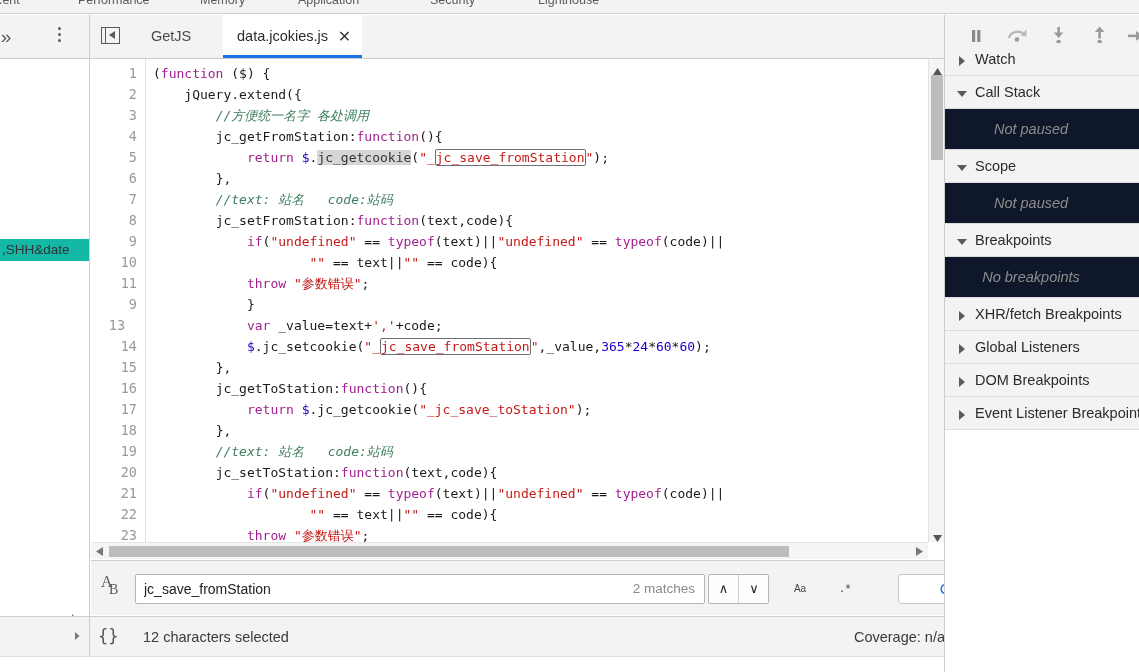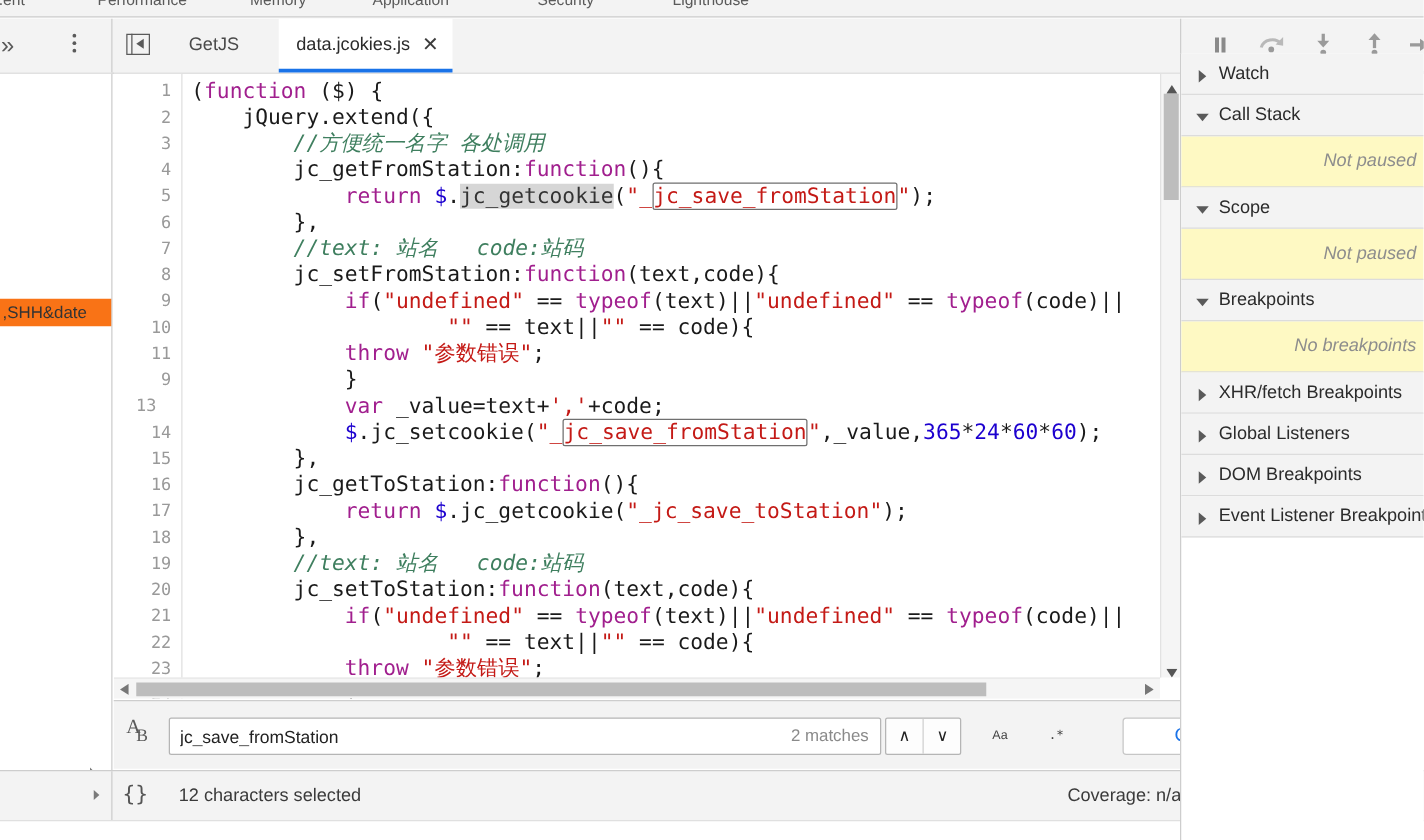--- a/index.html
+++ b/index.html
@@ -86,21 +86,21 @@
   .dbg-ic{ position:absolute; top:21px; transform:translateY(-50%);
            width:26px; height:26px; cursor:pointer; }
 
   
   .navigator{
     position:absolute; left:0; top:59px; width:90px; bottom:40px;
     background:#fff; border-right:1px solid #cdcdcd; overflow:hidden;
   }
   .nav-item{
     position:absolute; left:0; top:180px; width:90px; height:22px;
-    line-height:22px; background:#f97316; color:#333; font-size:13.5px;
+    line-height:22px; background:#14b8a6; color:#333; font-size:13.5px;
     white-space:nowrap; padding-left:2px; cursor:pointer;
   }
   .nav-expand{
     position:absolute; left:66px; bottom:4px; width:18px; height:18px;
     cursor:pointer;
   }
 
   
   .editor{
     position:absolute; left:91px; top:59px; right:195px; height:500px;
@@ -111,21 +111,21 @@
     background:#fff; border-right:1px solid #e0e0e0;
   }
   .gutter .ln{
     position:absolute; right:8px; text-align:right; width:40px;
     font-family:"DejaVu Sans Mono", monospace; font-size:13.5px;
     color:#999; height:21px; line-height:21px;
   }
   .code{
     position:absolute; left:56px; top:0; right:0; bottom:0;
     font-family:"DejaVu Sans Mono", monospace;
-    font-size:17px; white-space:pre; overflow:hidden;
+    font-size:13px; white-space:pre; overflow:hidden;
   }
   .code .line{ position:absolute; left:6px; height:21px; line-height:21px; }
   .kw{ color:#a11f8e; }
   .str{ color:#c41a16; }       
   .num{ color:#1c00cf; }       
   .cmt{ color:#3f7f5f; font-style:italic; }
   .pln{ color:#1a1a1a; }
   .tokhl{ background:#d6d6d6; }
   .match{ border:1px solid #6f6f6f; border-radius:2px; padding:0 0; }
 
@@ -232,24 +232,24 @@
     background:#f3f3f3; border-bottom:1px solid #dcdcdc;
     font-size:14.5px; color:#2b2b2b; padding-left:30px; cursor:pointer;
     white-space:nowrap;
   }
   .tri-r, .tri-d{ position:absolute; left:14px; top:13px; }
   .tri-r{ border-top:5px solid transparent; border-bottom:5px solid transparent;
           border-left:6.5px solid #5a5a5a; }
   .tri-d{ border-left:5px solid transparent; border-right:5px solid transparent;
           border-top:6.5px solid #5a5a5a; left:12px; top:15px; }
   .pane-body{
-    height:41px; line-height:41px; background:#fef9c3;
+    height:41px; line-height:41px; background:#0f172a;
     border-bottom:1px solid #dcdcdc;
     font-size:14.5px; font-style:italic; color:#8d8d8d;
-    text-align:right; padding-right:6px; white-space:nowrap;
+    text-align:center; padding-right:22px; white-space:nowrap;
   }
 </style>
 </head>
 <body>
 
 <div class="app">
 
   <div class="main-tabs" id="mainTabs">
       <div class="main-tab" style="left: -8px;">...ent</div>
       <div class="main-tab" style="left: 78px;">Performance</div>

